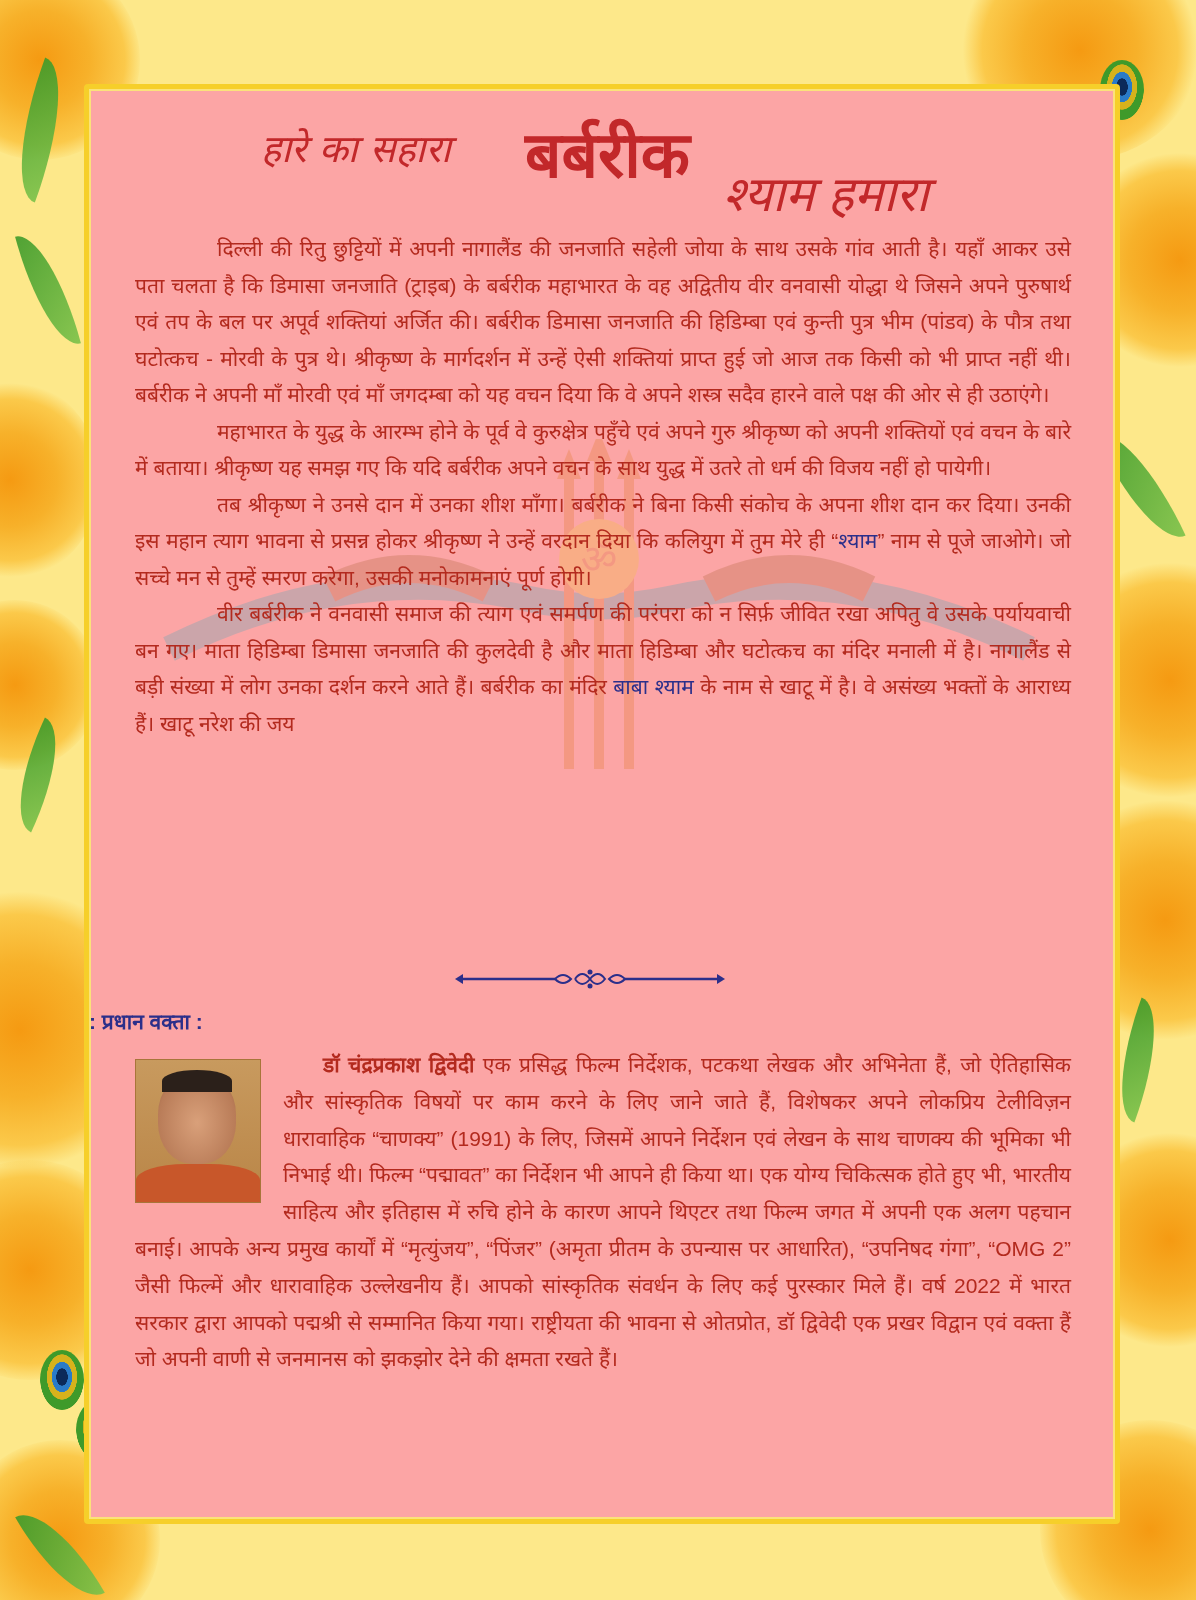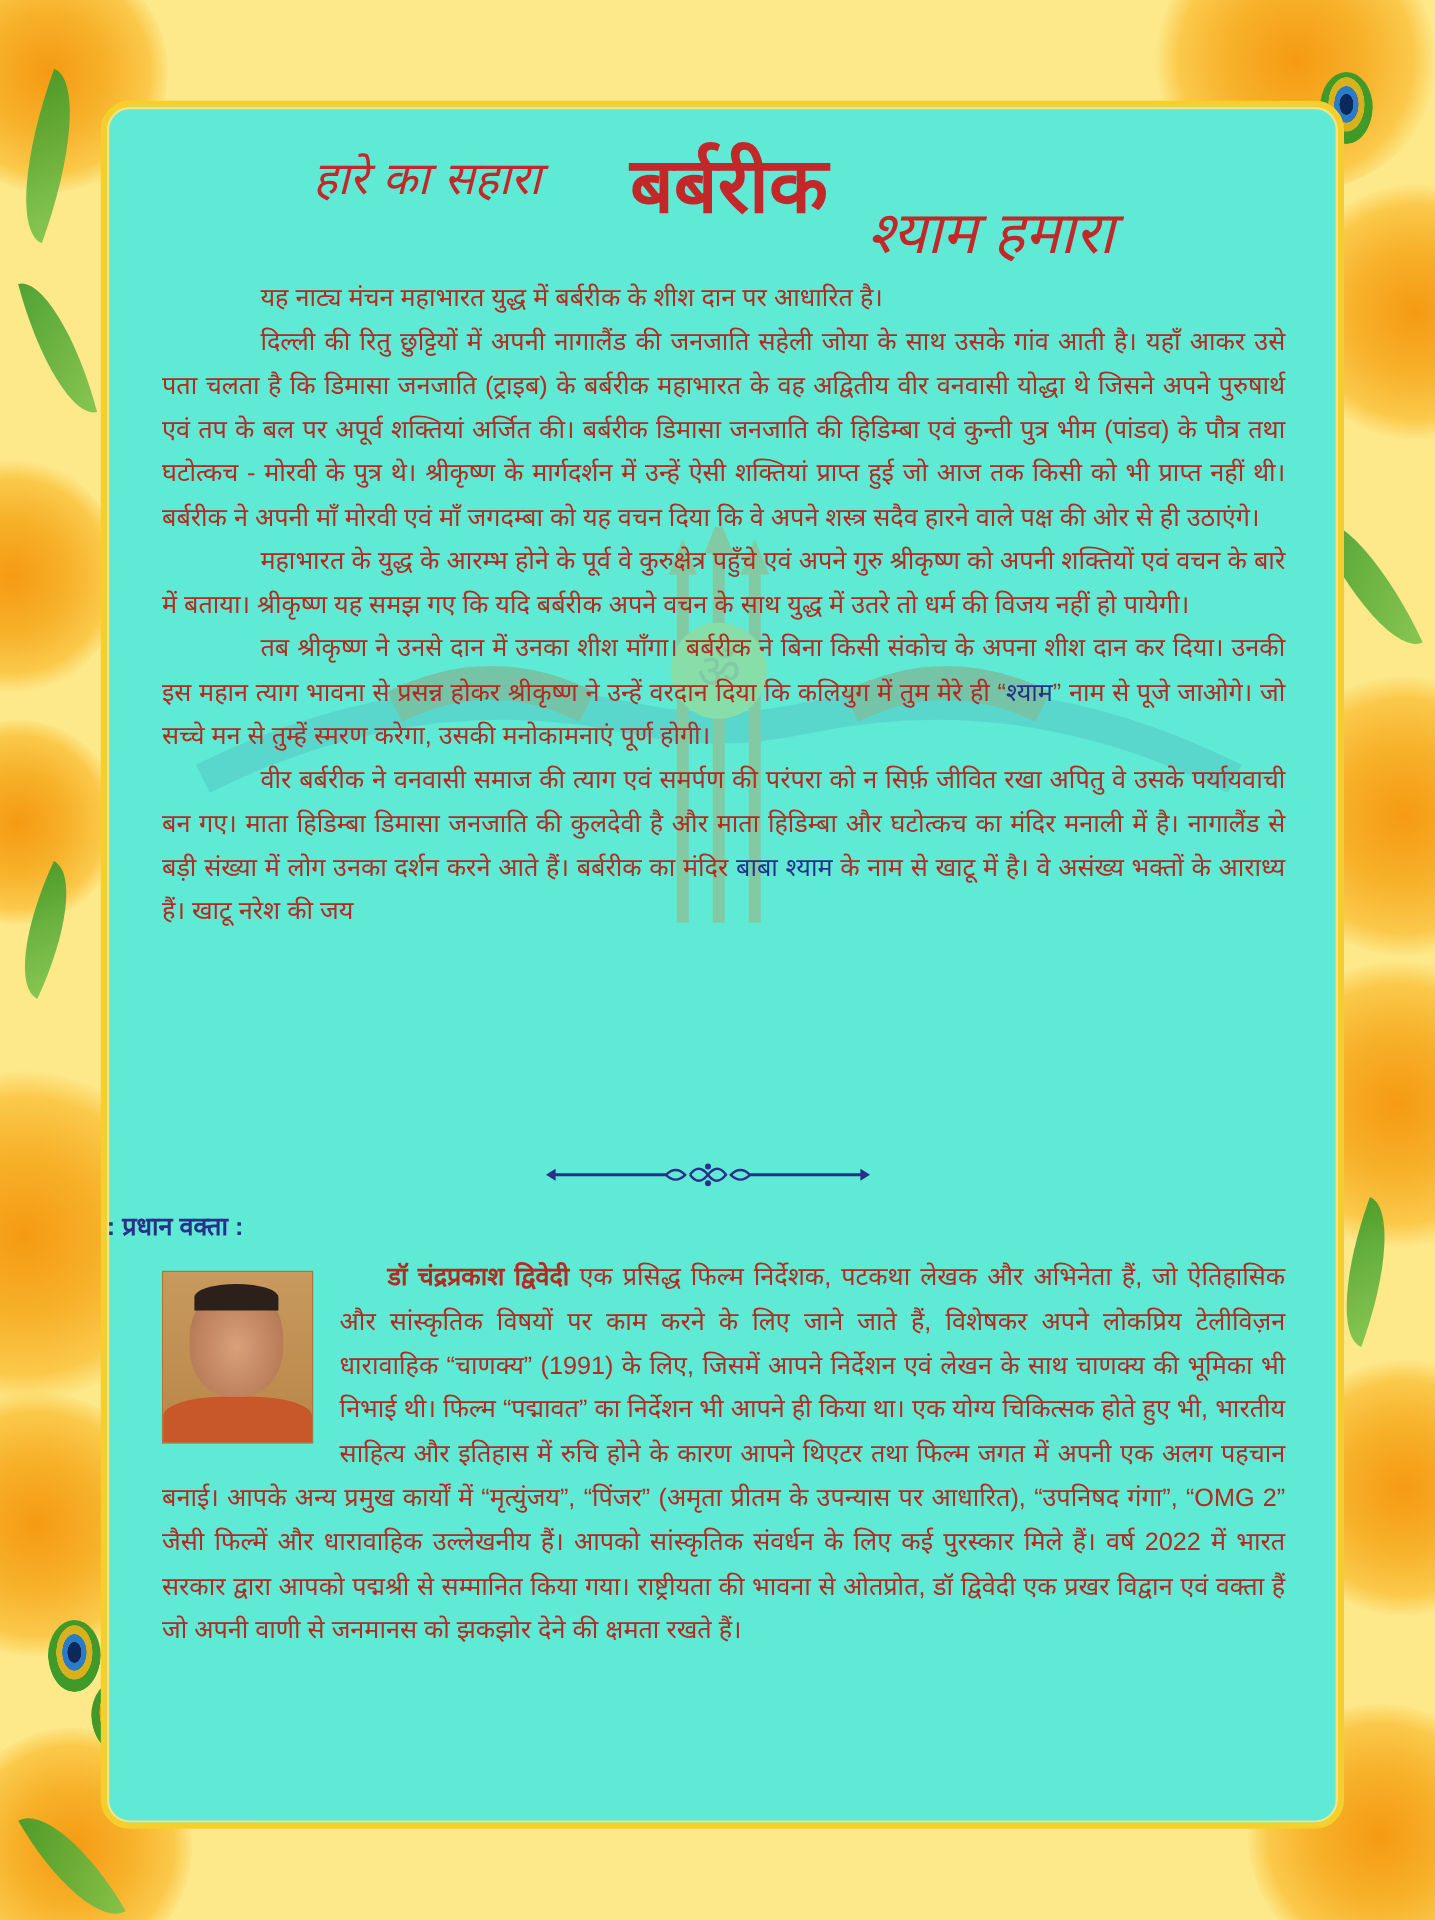--- a/index.html
+++ b/index.html
@@ -5,21 +5,21 @@
   html,body{margin:0;padding:0;}
   body{width:1196px;height:1600px;position:relative;overflow:hidden;
     background:#fde88a;font-family:"DejaVu Sans","Liberation Sans",sans-serif;}
   .bg-flower{position:absolute;border-radius:50%;
     background:radial-gradient(circle at 50% 50%,#f59a12 0%,#f7b12a 35%,#fbc94a 60%,rgba(251,201,74,0) 72%);}
   .leaf{position:absolute;background:linear-gradient(135deg,#3d9a2a,#7cc24a);
     border-radius:0 100% 0 100%;opacity:.9;}
   .feather{position:absolute;width:44px;height:60px;border-radius:50%;
     background:radial-gradient(ellipse at 50% 45%,#0b2a5a 0 18%,#2a7bc8 19% 32%,#d7b21c 33% 48%,#3f9a2a 49% 70%,rgba(63,154,42,0) 72%);}
   .card{position:absolute;left:84px;top:84px;width:1026px;height:1430px;
-    background:#5eead4;border:5px solid #f6cf2a;border-radius:24px;
+    background:#fca5a5;border:5px solid #f6cf2a;border-radius:4px;
     box-shadow:0 0 0 2px #fbe27a inset;}
   .title{position:absolute;top:14px;left:0;width:100%;height:110px;}
   .title .t1{position:absolute;left:172px;top:18px;font-family:"DejaVu Serif",serif;
     font-size:38px;color:#c2282a;font-style:italic;}
   .title .t2{position:absolute;left:436px;top:6px;font-family:"DejaVu Serif",serif;
     font-size:64px;font-weight:bold;color:#c2282a;}
   .title .t3{position:absolute;left:634px;top:56px;font-family:Liberation Sans, sans-serif;
     font-size:49px;color:#c2282a;font-style:italic;}
   .body-text{position:absolute;left:46px;top:142px;width:936px;
     font-family:"Liberation Sans",sans-serif;font-size:21px;line-height:36.5px;
@@ -86,21 +86,20 @@
     <line x1="450" y1="10" x2="450" y2="330" stroke="#e07a2a" stroke-width="10"></line>
     <line x1="480" y1="30" x2="480" y2="330" stroke="#e07a2a" stroke-width="10"></line>
     <polygon points="420,10 408,40 432,40" fill="#e07a2a"></polygon>
     <polygon points="450,-8 438,22 462,22" fill="#e07a2a"></polygon>
     <polygon points="480,10 468,40 492,40" fill="#e07a2a"></polygon>
     <circle cx="450" cy="120" r="40" fill="#f3c23a"></circle>
     <text x="450" y="134" text-anchor="middle" font-size="40" fill="#e07a2a" font-family="DejaVu Sans, sans-serif">ॐ</text>
   </svg>
 
   <div class="body-text">
-    <p class="indent">यह नाट्य मंचन महाभारत युद्ध में बर्बरीक के शीश दान पर आधारित है।</p>
     <p class="indent">दिल्ली की रितु छुट्टियों में अपनी नागालैंड की जनजाति सहेली जोया के साथ उसके गांव आती है। यहाँ आकर उसे  पता चलता है कि डिमासा जनजाति (ट्राइब) के बर्बरीक महाभारत के वह अद्वितीय वीर वनवासी योद्धा थे जिसने अपने पुरुषार्थ एवं तप के बल पर अपूर्व शक्तियां अर्जित की। बर्बरीक डिमासा जनजाति की हिडिम्बा एवं कुन्ती पुत्र भीम (पांडव) के पौत्र तथा घटोत्कच - मोरवी के पुत्र थे। श्रीकृष्ण के मार्गदर्शन में उन्हें ऐसी शक्तियां प्राप्त हुई जो आज तक किसी को भी प्राप्त नहीं थी। बर्बरीक ने अपनी माँ मोरवी एवं माँ जगदम्बा को यह वचन दिया कि वे अपने शस्त्र सदैव हारने वाले पक्ष की ओर से ही उठाएंगे।</p>
     <p class="indent">महाभारत के युद्ध के आरम्भ होने के पूर्व वे कुरुक्षेत्र पहुँचे एवं अपने गुरु श्रीकृष्ण को अपनी शक्तियों एवं वचन के बारे में बताया। श्रीकृष्ण यह समझ गए कि यदि बर्बरीक अपने वचन के साथ युद्ध में उतरे तो धर्म की विजय नहीं हो पायेगी।</p>
     <p class="indent"><span>तब श्रीकृष्ण ने उनसे दान में उनका शीश माँगा। बर्बरीक ने बिना किसी संकोच के अपना शीश दान कर दिया। उनकी इस महान त्याग भावना से प्रसन्न होकर श्रीकृष्ण ने उन्हें वरदान दिया कि कलियुग में तुम मेरे ही “</span><span class="blue">श्याम</span><span>” नाम से पूजे जाओगे। जो सच्चे मन से तुम्हें स्मरण करेगा, उसकी मनोकामनाएं पूर्ण होगी।</span></p>
     <p class="indent"><span>वीर बर्बरीक ने वनवासी समाज की त्याग एवं समर्पण की परंपरा को न सिर्फ़ जीवित रखा अपितु वे उसके पर्यायवाची बन गए। माता हिडिम्बा डिमासा जनजाति की कुलदेवी है और माता हिडिम्बा और घटोत्कच का मंदिर मनाली में है। नागालैंड से बड़ी संख्या में लोग उनका दर्शन करने आते हैं। बर्बरीक का मंदिर </span><span class="blue">बाबा श्याम</span><span> के नाम से खाटू में है। वे असंख्य भक्तों के आराध्य हैं। खाटू नरेश की जय</span></p>
   </div>
 
   <svg class="divider" viewBox="0 0 270 20">
     <line x1="6" y1="10" x2="100" y2="10" stroke="#2b2f8a" stroke-width="2.5"></line>
     <line x1="170" y1="10" x2="264" y2="10" stroke="#2b2f8a" stroke-width="2.5"></line>
     <polygon points="0,10 8,5 8,15" fill="#2b2f8a"></polygon>

